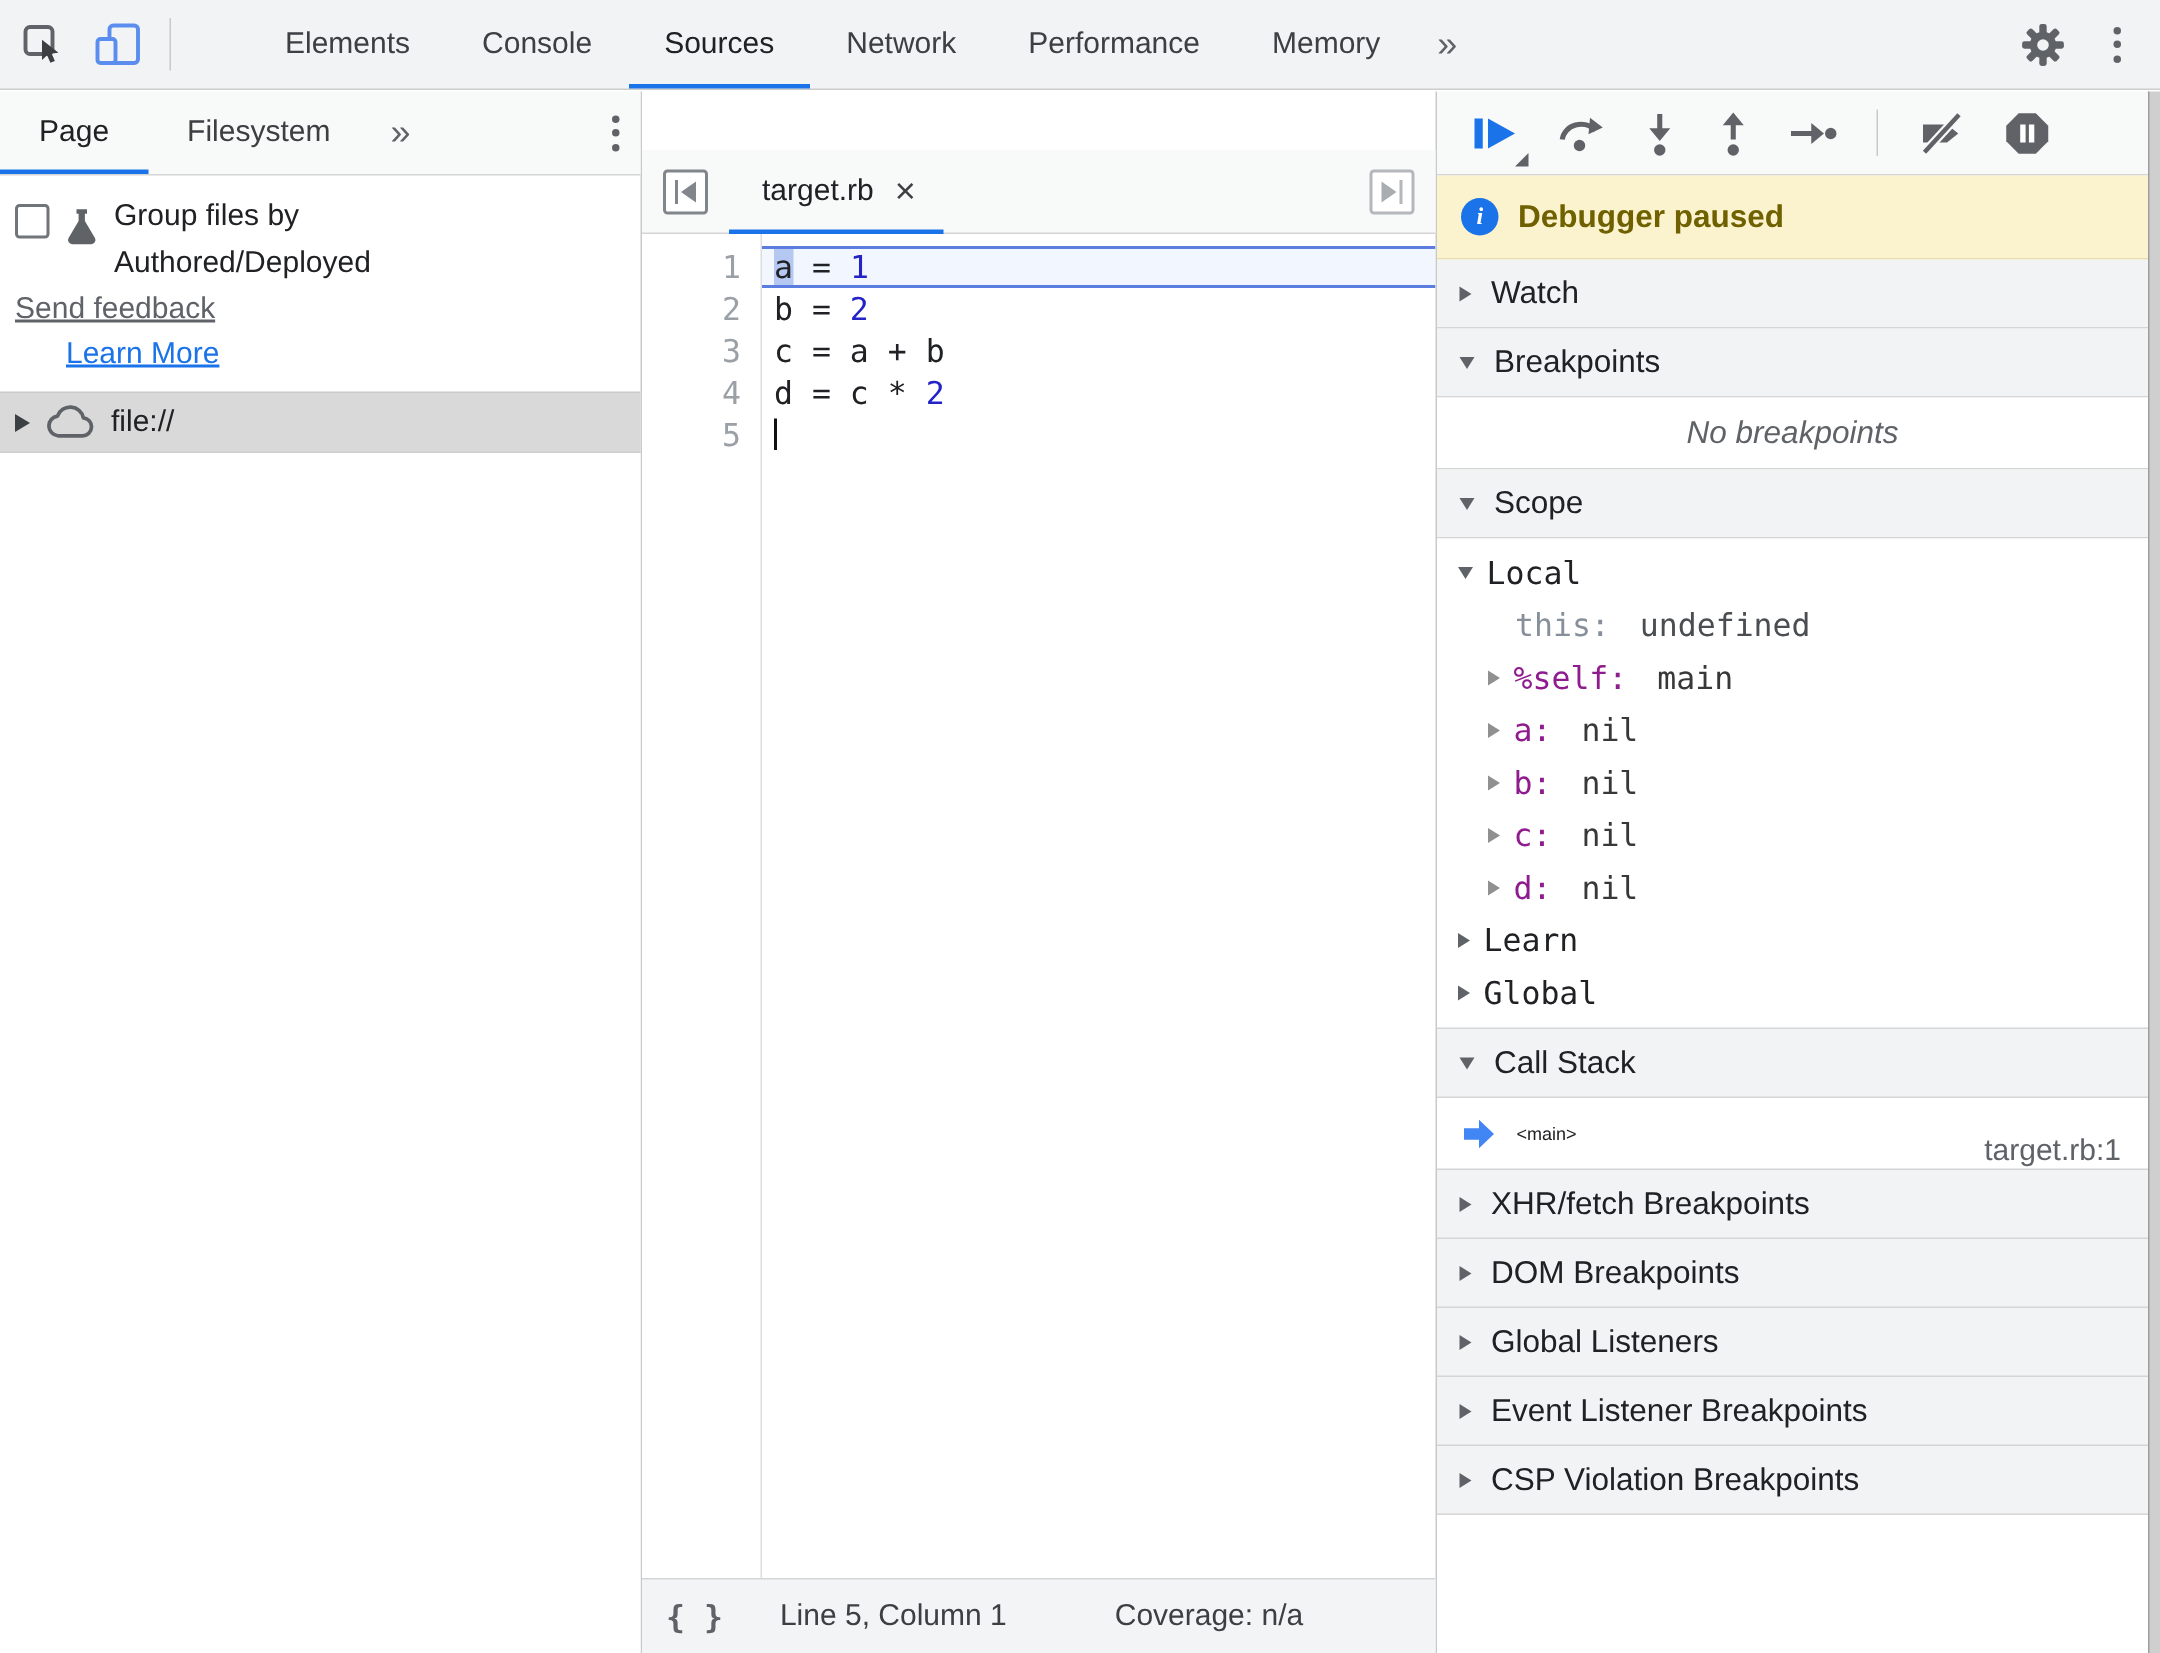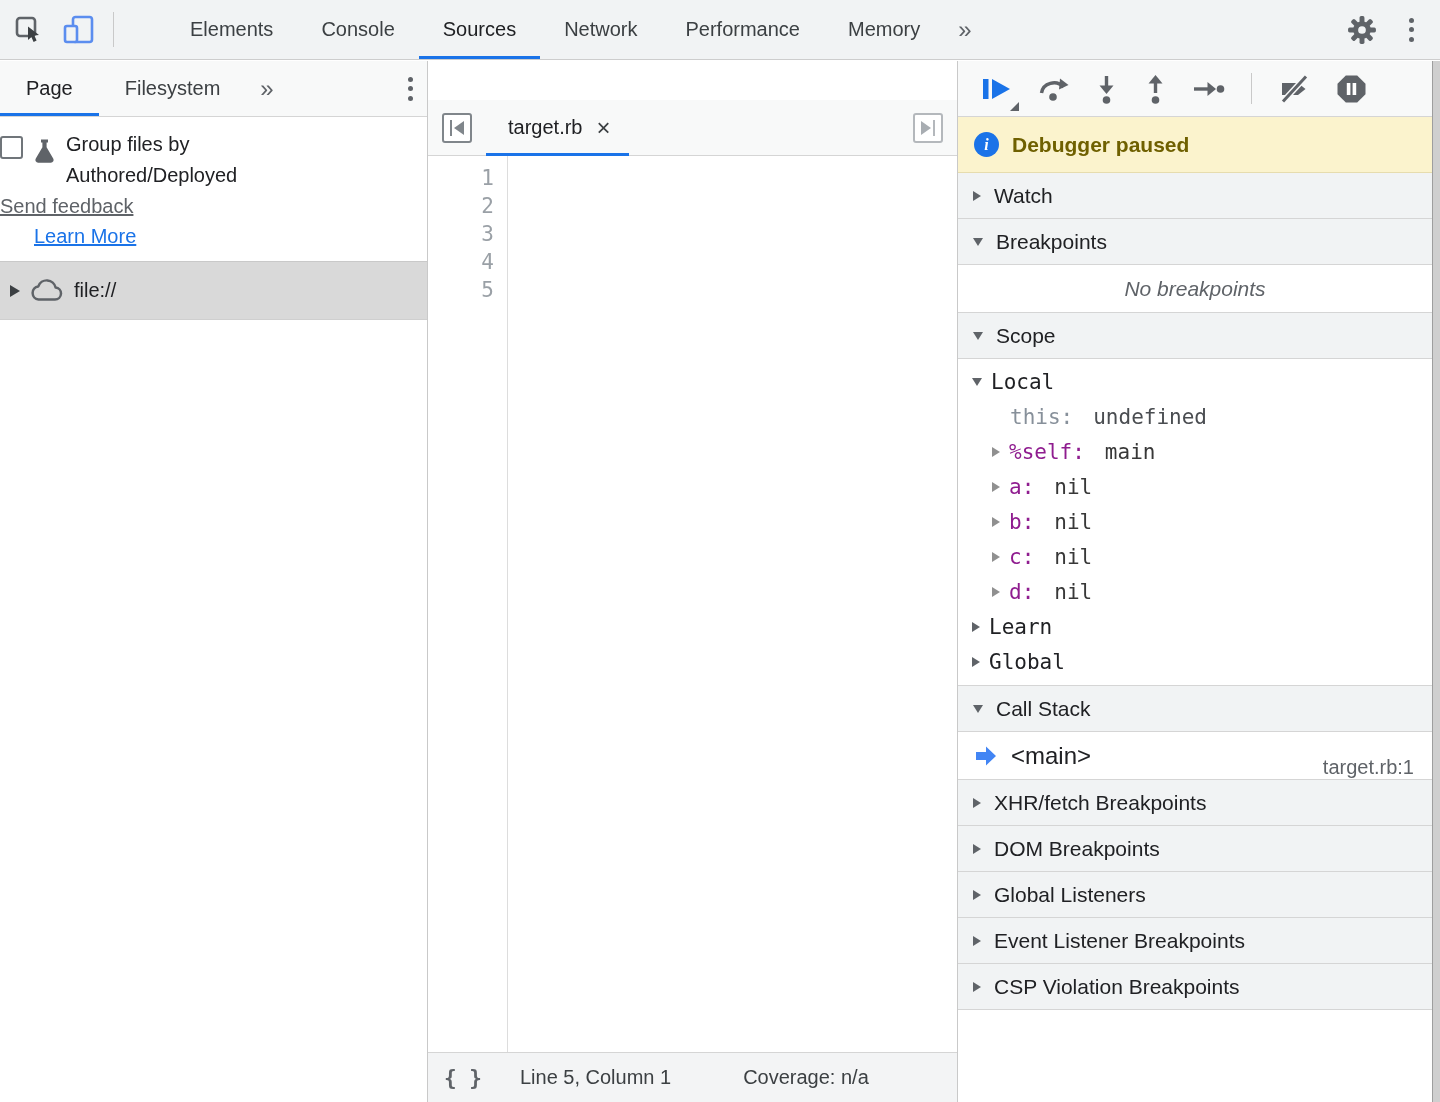--- a/index.html
+++ b/index.html
@@ -31,31 +31,31 @@
 
   .pane-header { height:56px; background:#f8f9f9; border-bottom:1px solid #d5d5d5;
     display:flex; align-items:stretch; flex:none; }
 
   
   .sb-tabs { display:flex; align-items:stretch; }
   .sb-tab { display:flex; align-items:center; padding:0 26px; font-size:20px; color:#3c4043; cursor:pointer; }
   .sb-tab.active { color:#202124; box-shadow: inset 0 -3px 0 #1a73e8; }
   .sb-kebab { margin-left:auto; align-self:center; }
 
-  .sb-settings { padding:12px 10px 10px 0; border-bottom:1px solid #c9c9c9; }
+  .sb-settings { padding:12px 10px 10px 10px; border-bottom:1px solid #c9c9c9; }
   .grp-row { display:flex; align-items:flex-start; gap:10px; }
   .checkbox { width:23px; height:23px; border:2px solid #70757a; border-radius:3px; background:#fff;
     flex:none; margin-top:7px; cursor:pointer; }
   .flask { flex:none; margin-top:9px; }
   .grp-label { font-size:20px; line-height:31px; max-width:235px; color:#202124; }
   .sb-link { display:inline-block; font-size:20px; line-height:30px; text-decoration:underline; cursor:pointer; }
   .link-gray { color:#5f6368; }
   .link-blue { color:#1a73e8;margin-left:34px; }
 
-  .tree-row { height:58px; background:#d9d9d9; border-bottom:1px solid #cfcfcf;
+  .tree-row { height:40px; background:#d9d9d9; border-bottom:1px solid #cfcfcf;
     display:flex; align-items:center; padding:0 10px; gap:10px; cursor:pointer; }
   .tree-row .lbl { font-size:20px; color:#202124; }
 
   .tri { width:0; height:0; border-style:solid; flex:none; }
   .tri-r { border-width:6.5px 0 6.5px 10px; border-color:transparent transparent transparent #5f6368; }
   .tri-d { border-width:10px 6.5px 0 6.5px; border-color:#5f6368 transparent transparent transparent; }
 
   
   .etab-bar { align-items:center;margin-top:39px; }
   .pane-toggle { width:30px; height:30px; border:2px solid #80868b; border-radius:3px; margin:0 14px;
@@ -122,21 +122,21 @@
   .ind1 { padding-left:34px; }
   .ind1-noarrow { padding-left:52px; }
   .scope-name { color:#8f1c8f; }
   .scope-name.muted { color:#87909a; }
   .scope-val { color:#383838; margin-left:11px; }
   .scope-val.muted { color:#4a4d51; }
   .scope-root { color:#202124; }
 
   .cs-row { height:48px; flex:none; background:#fff; border-bottom:1px solid #d5d5d5;
     display:flex; align-items:center; padding:0 18px; cursor:pointer; }
-  .cs-frame { font-size:24px; color:#202124; margin-left:15px; }
+  .cs-frame { font-size:12px; color:#202124; margin-left:15px; }
   .cs-loc { margin-left:auto; font-size:20px; color:#5f6368;margin-top:24px; }
 
   .fill { flex:1; background:#fff; }
 
   svg { display:block; }
 </style>
 </head>
 <body>
 
 <div class="devtools">
@@ -247,20 +247,27 @@
       </div>
 
       <div class="code-area">
         <div class="gutter">
           <div>1</div>
           <div>2</div>
           <div>3</div>
           <div>4</div>
           <div>5</div>
         </div>
+        <div class="code-lines">
+          <div class="cline exec"><span class="tok-sel">a</span><span> = </span><span class="tok-num">1</span></div>
+          <div class="cline"><span>b = </span><span class="tok-num">2</span></div>
+          <div class="cline"><span>c = a + b</span></div>
+          <div class="cline"><span>d = c * </span><span class="tok-num">2</span></div>
+          <div class="cline"><span class="caret"></span></div>
+        </div>
       </div>
 
       <footer class="status-bar">
         <span class="braces">{ }</span>
         <span class="linecol">Line 5, Column 1</span>
         <span class="coverage">Coverage: n/a</span>
       </footer>
     </section>
 
     <section class="dbg">

